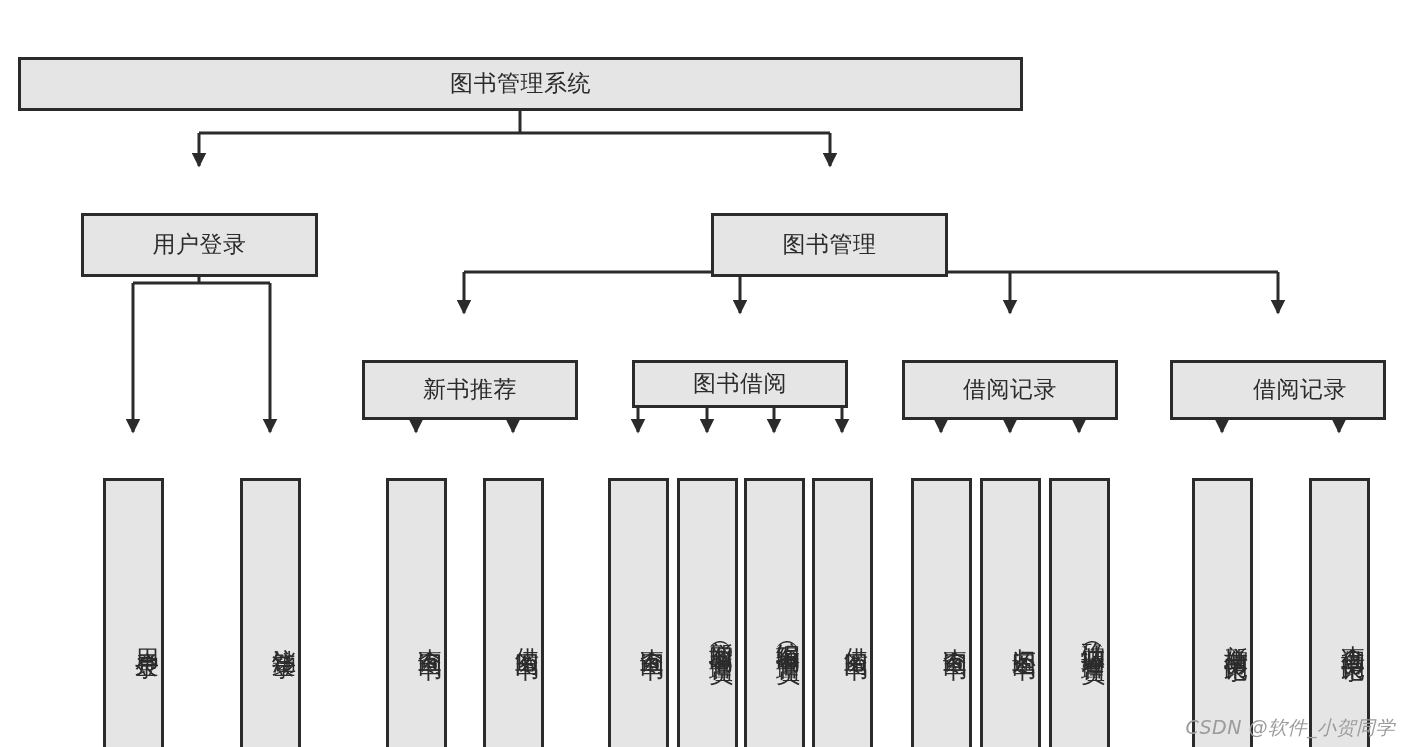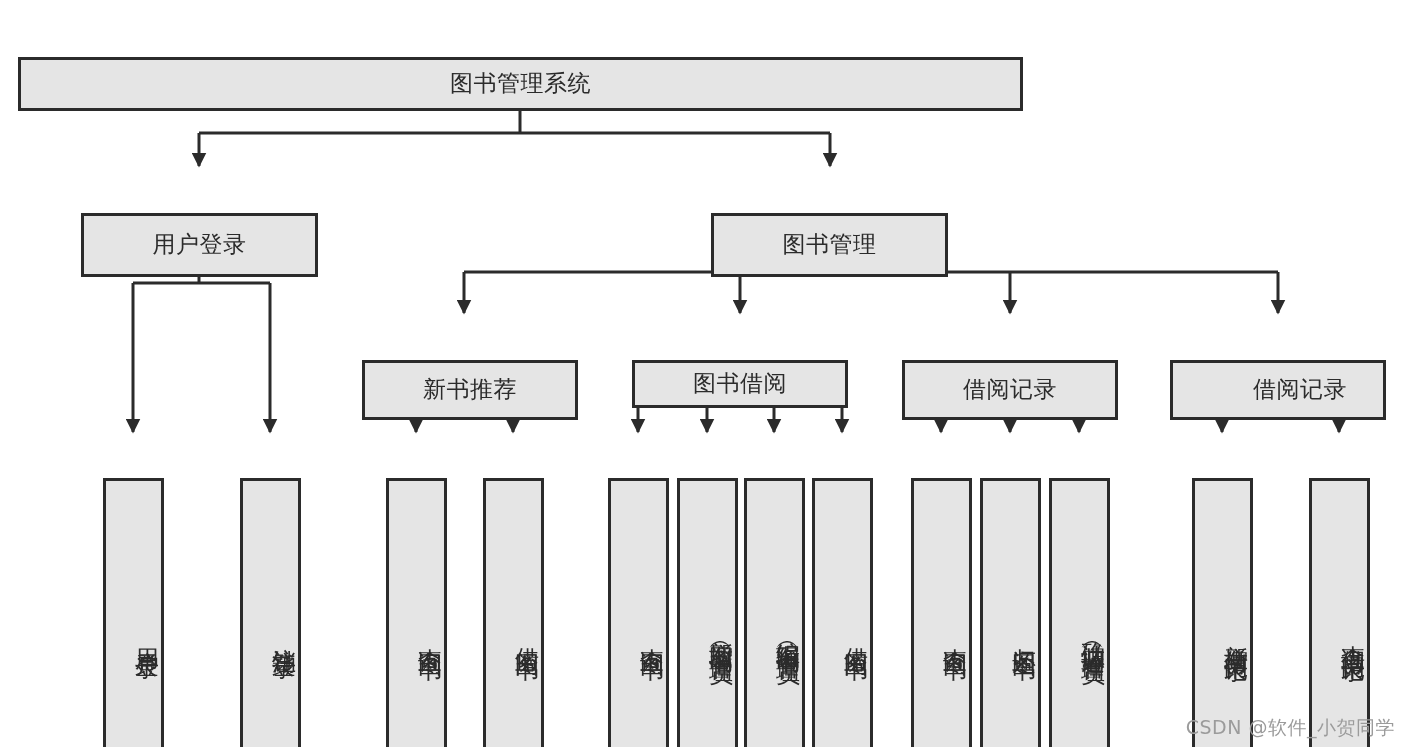--- a/index.html
+++ b/index.html
@@ -61,20 +61,21 @@
   }
   .watermark {
     position: absolute;
     right: 10px;
     bottom: 6px;
     font-size: 19px;
     color: #9b9b9b;
     letter-spacing: 0.5px;
     z-index: 5;
     white-space: nowrap;
+    font-style: italic;
   }
 </style>
 </head>
 <body>
 
 <div id="canvas">
 
   <svg id="wires" viewBox="0 0 1405 747" width="1405" height="747" xmlns="http://www.w3.org/2000/svg">
     <defs>
       <marker id="arrow" viewBox="0 0 10 10" refX="9" refY="5" markerWidth="5" markerHeight="5" orient="auto-start-reverse">

